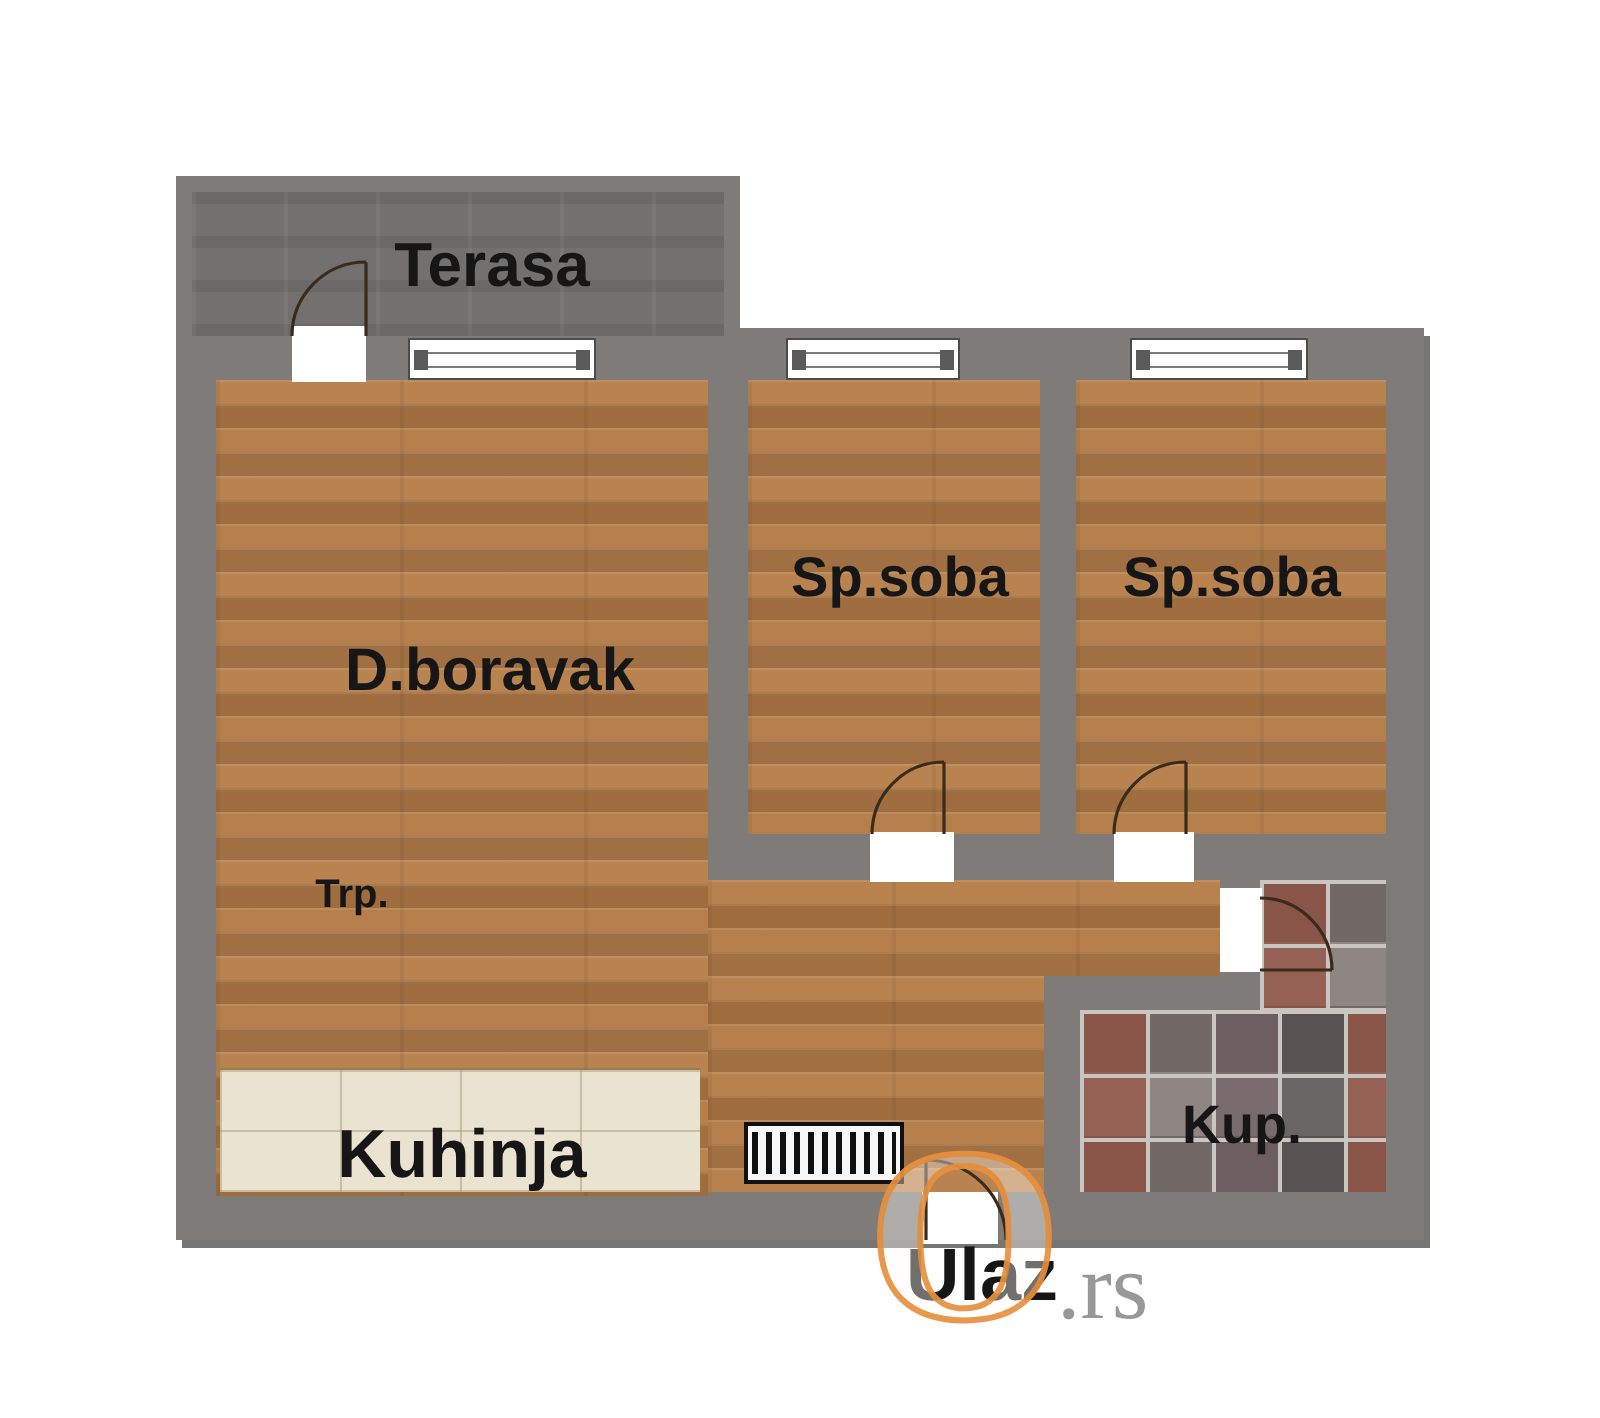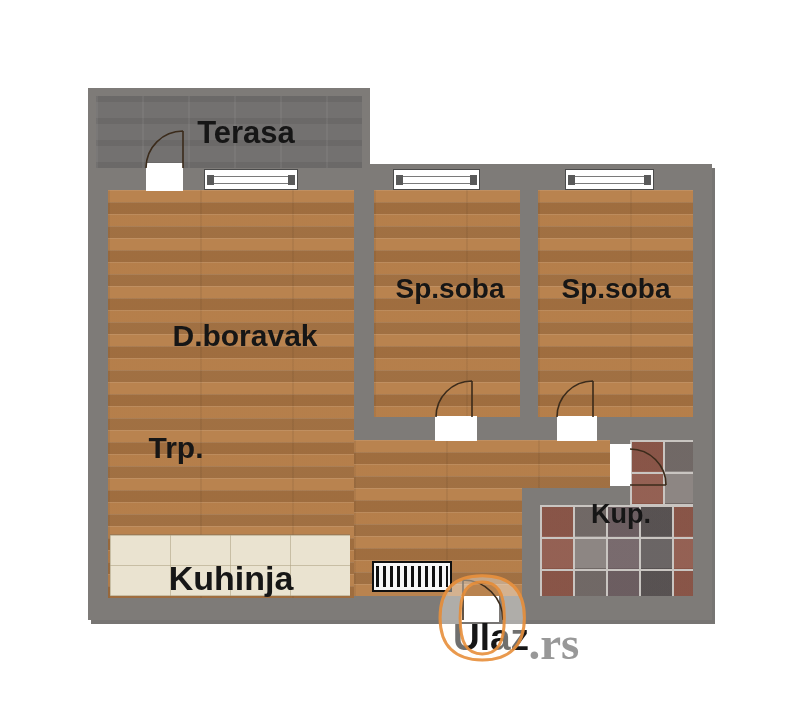--- a/index.html
+++ b/index.html
@@ -93,23 +93,23 @@
   
   .room-label{
     position:absolute;transform:translate(-50%,-50%);
     font-weight:bold;color:var(--label,#161616);z-index:4;white-space:nowrap;
     letter-spacing:0px;
   }
   .label-terasa{left:246px;top:133px;font-size:31px;}
   .label-dboravak{left:245px;top:336px;font-size:30px;}
   .label-sp1{left:450px;top:289px;font-size:28px;}
   .label-sp2{left:616px;top:289px;font-size:28px;}
-  .label-trp{left:176px;top:448px;font-size:30px;}
+  .label-trp{left:176px;top:448px;font-size:20px;}
   .label-kuhinja{left:231px;top:566px;font-size:34px;margin-top:12px;}
-  .label-kup{left:621px;top:514px;font-size:27px;}
+  .label-kup{left:621px;top:563px;font-size:27px;}
   .label-ulaz{left:491px;top:638px;font-size:37px;}
   
   .watermark{
     position:absolute;left:434px;top:568px;z-index:6;display:flex;align-items:baseline;
     font-family:"Liberation Serif","DejaVu Serif",serif;opacity:.92;pointer-events:none;
   }
   .wm-o{
     font-size:124px;line-height:.8;font-weight:bold;
     color:rgba(255,253,249,.42);
     -webkit-text-stroke:3px var(--watermark-orange,#e8913e);
@@ -117,21 +117,21 @@
     letter-spacing:-4px;
   }
   .wm-rest{
     font-size:92px;line-height:.8;font-weight:bold;
     color:rgba(255,253,249,.42);
     -webkit-text-stroke:2.5px var(--watermark-orange,#e8913e);
     text-stroke:2.5px var(--watermark-orange,#e8913e);
     letter-spacing:-3px;
   }
   .wm-tld{
-    font-size:47px;font-weight:bold;color:var(--watermark-gray,#909090);
+    font-size:47px;font-weight:normal;color:var(--watermark-gray,#909090);
     margin-left:2px;
   }
 </style>
 </head>
 <body>
 
 <div class="stage">
 
   <div class="terrace-wall"></div>
   <div class="terrace-floor"></div>

